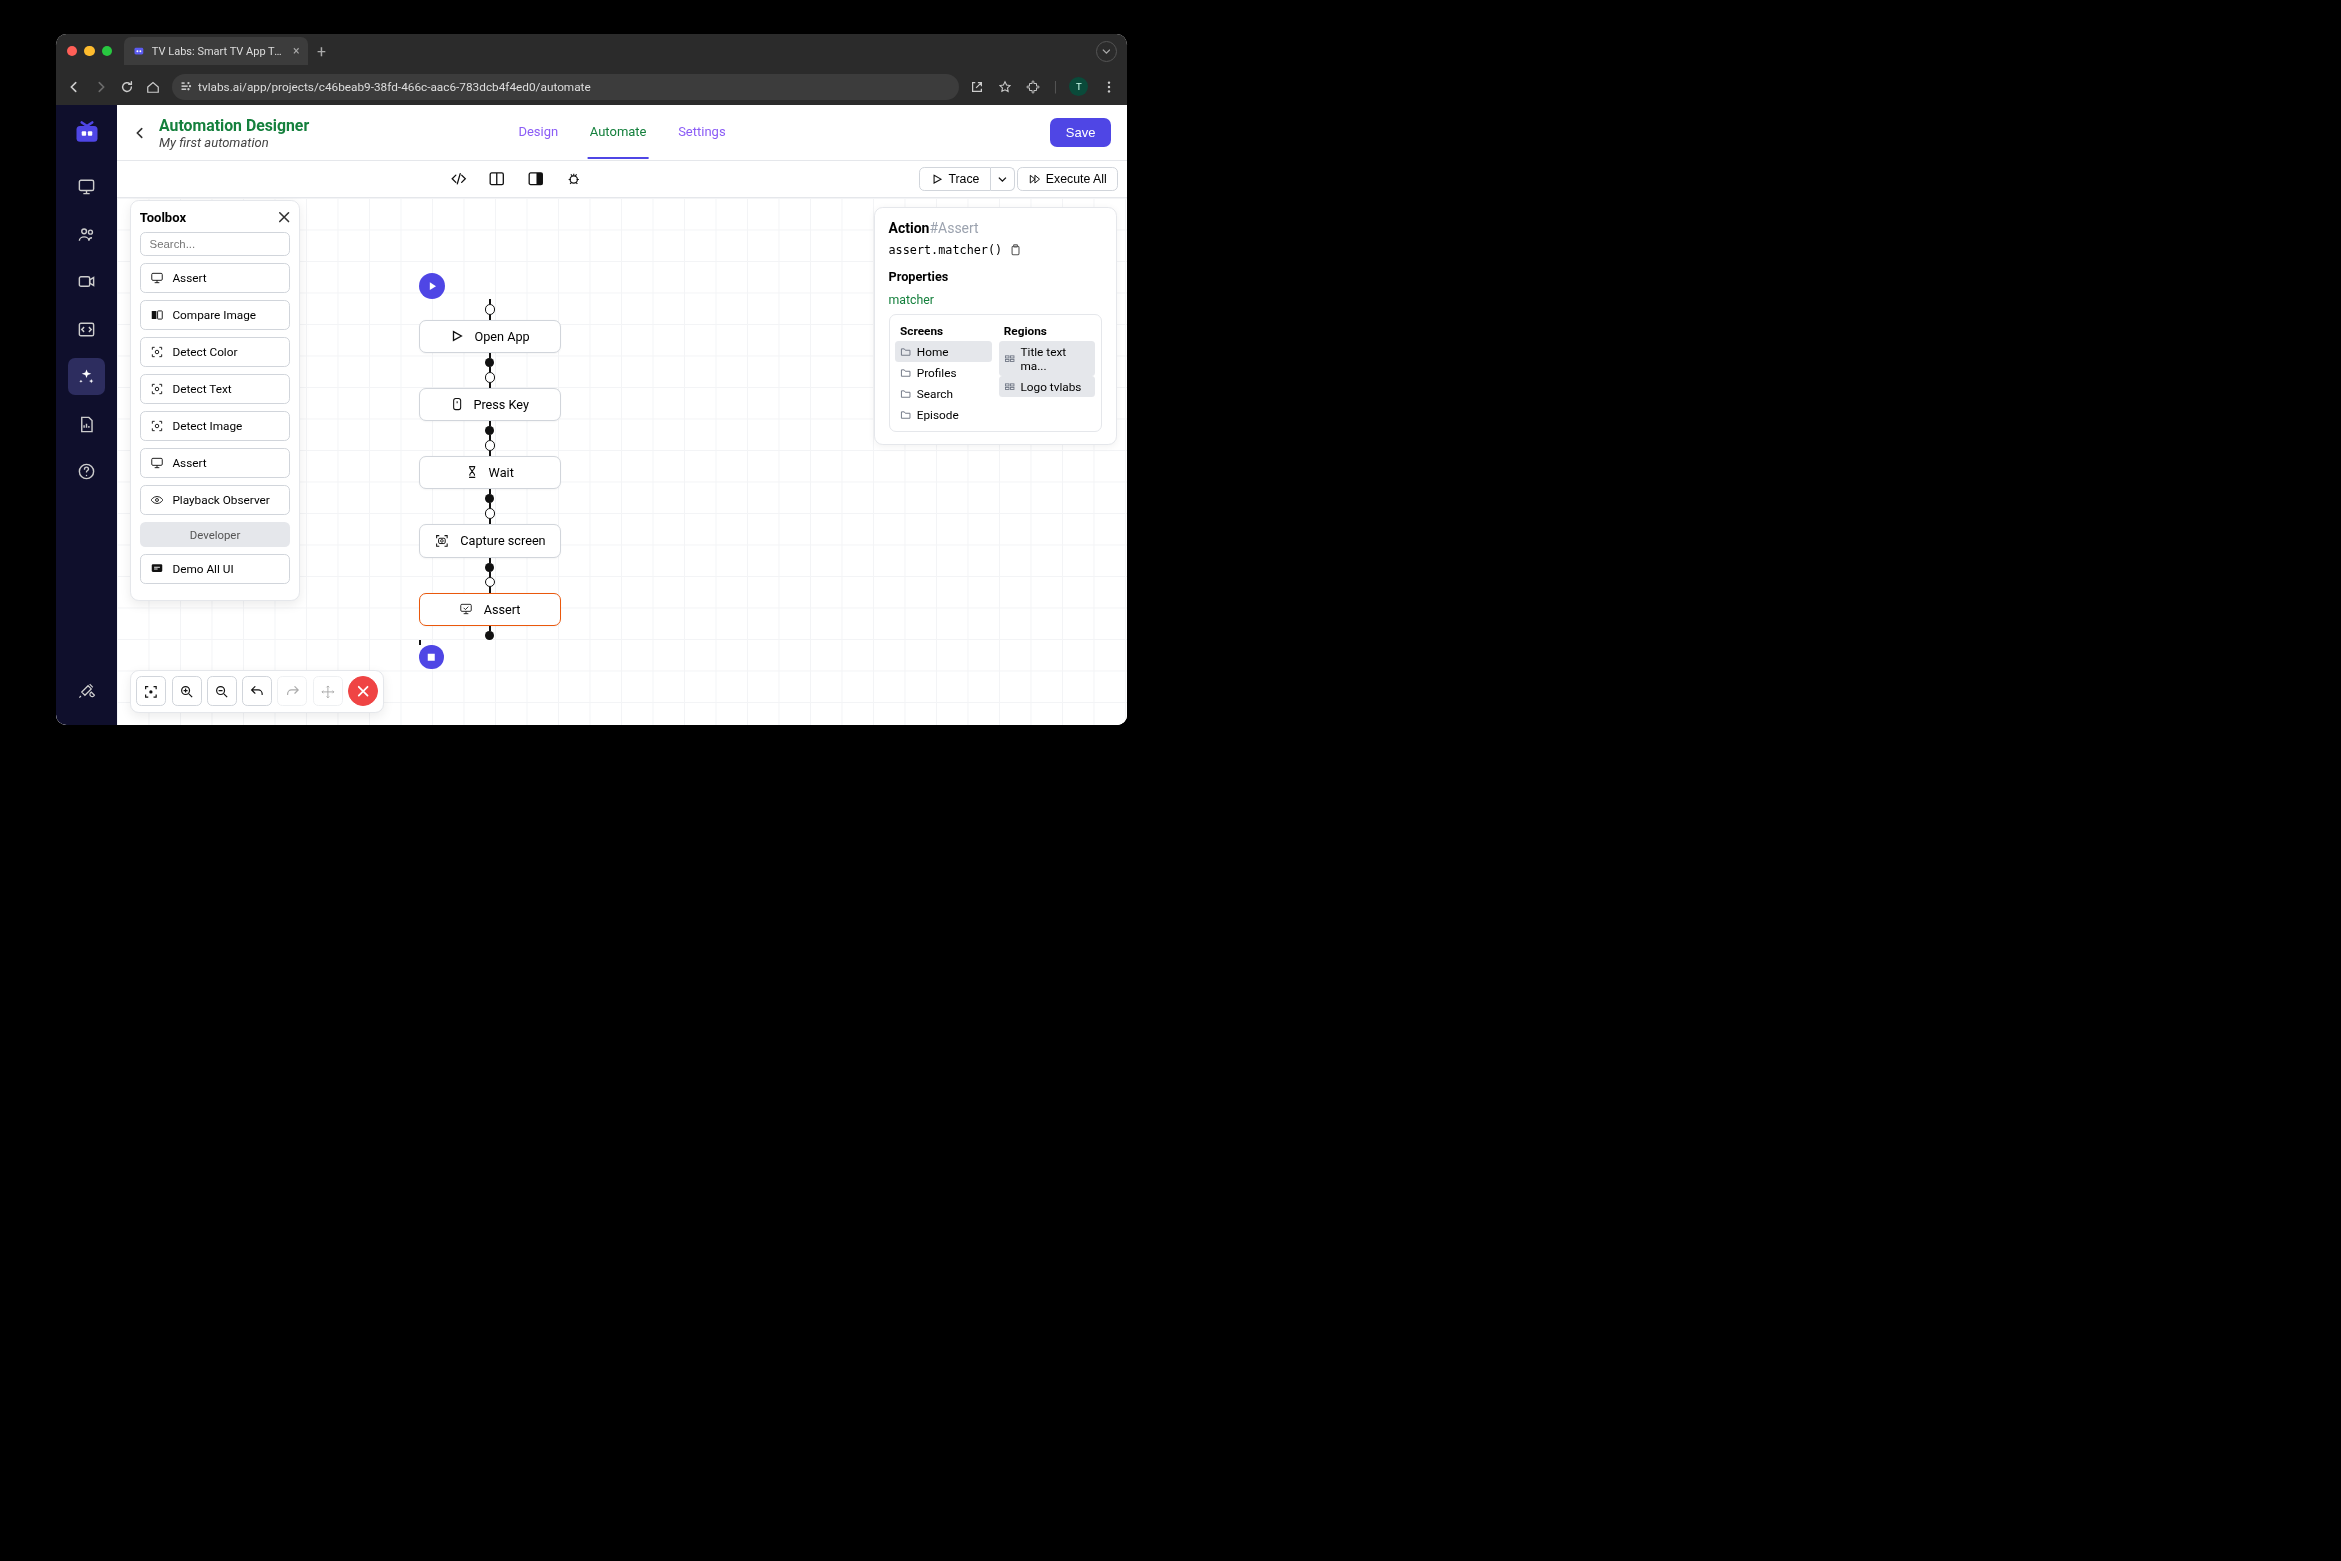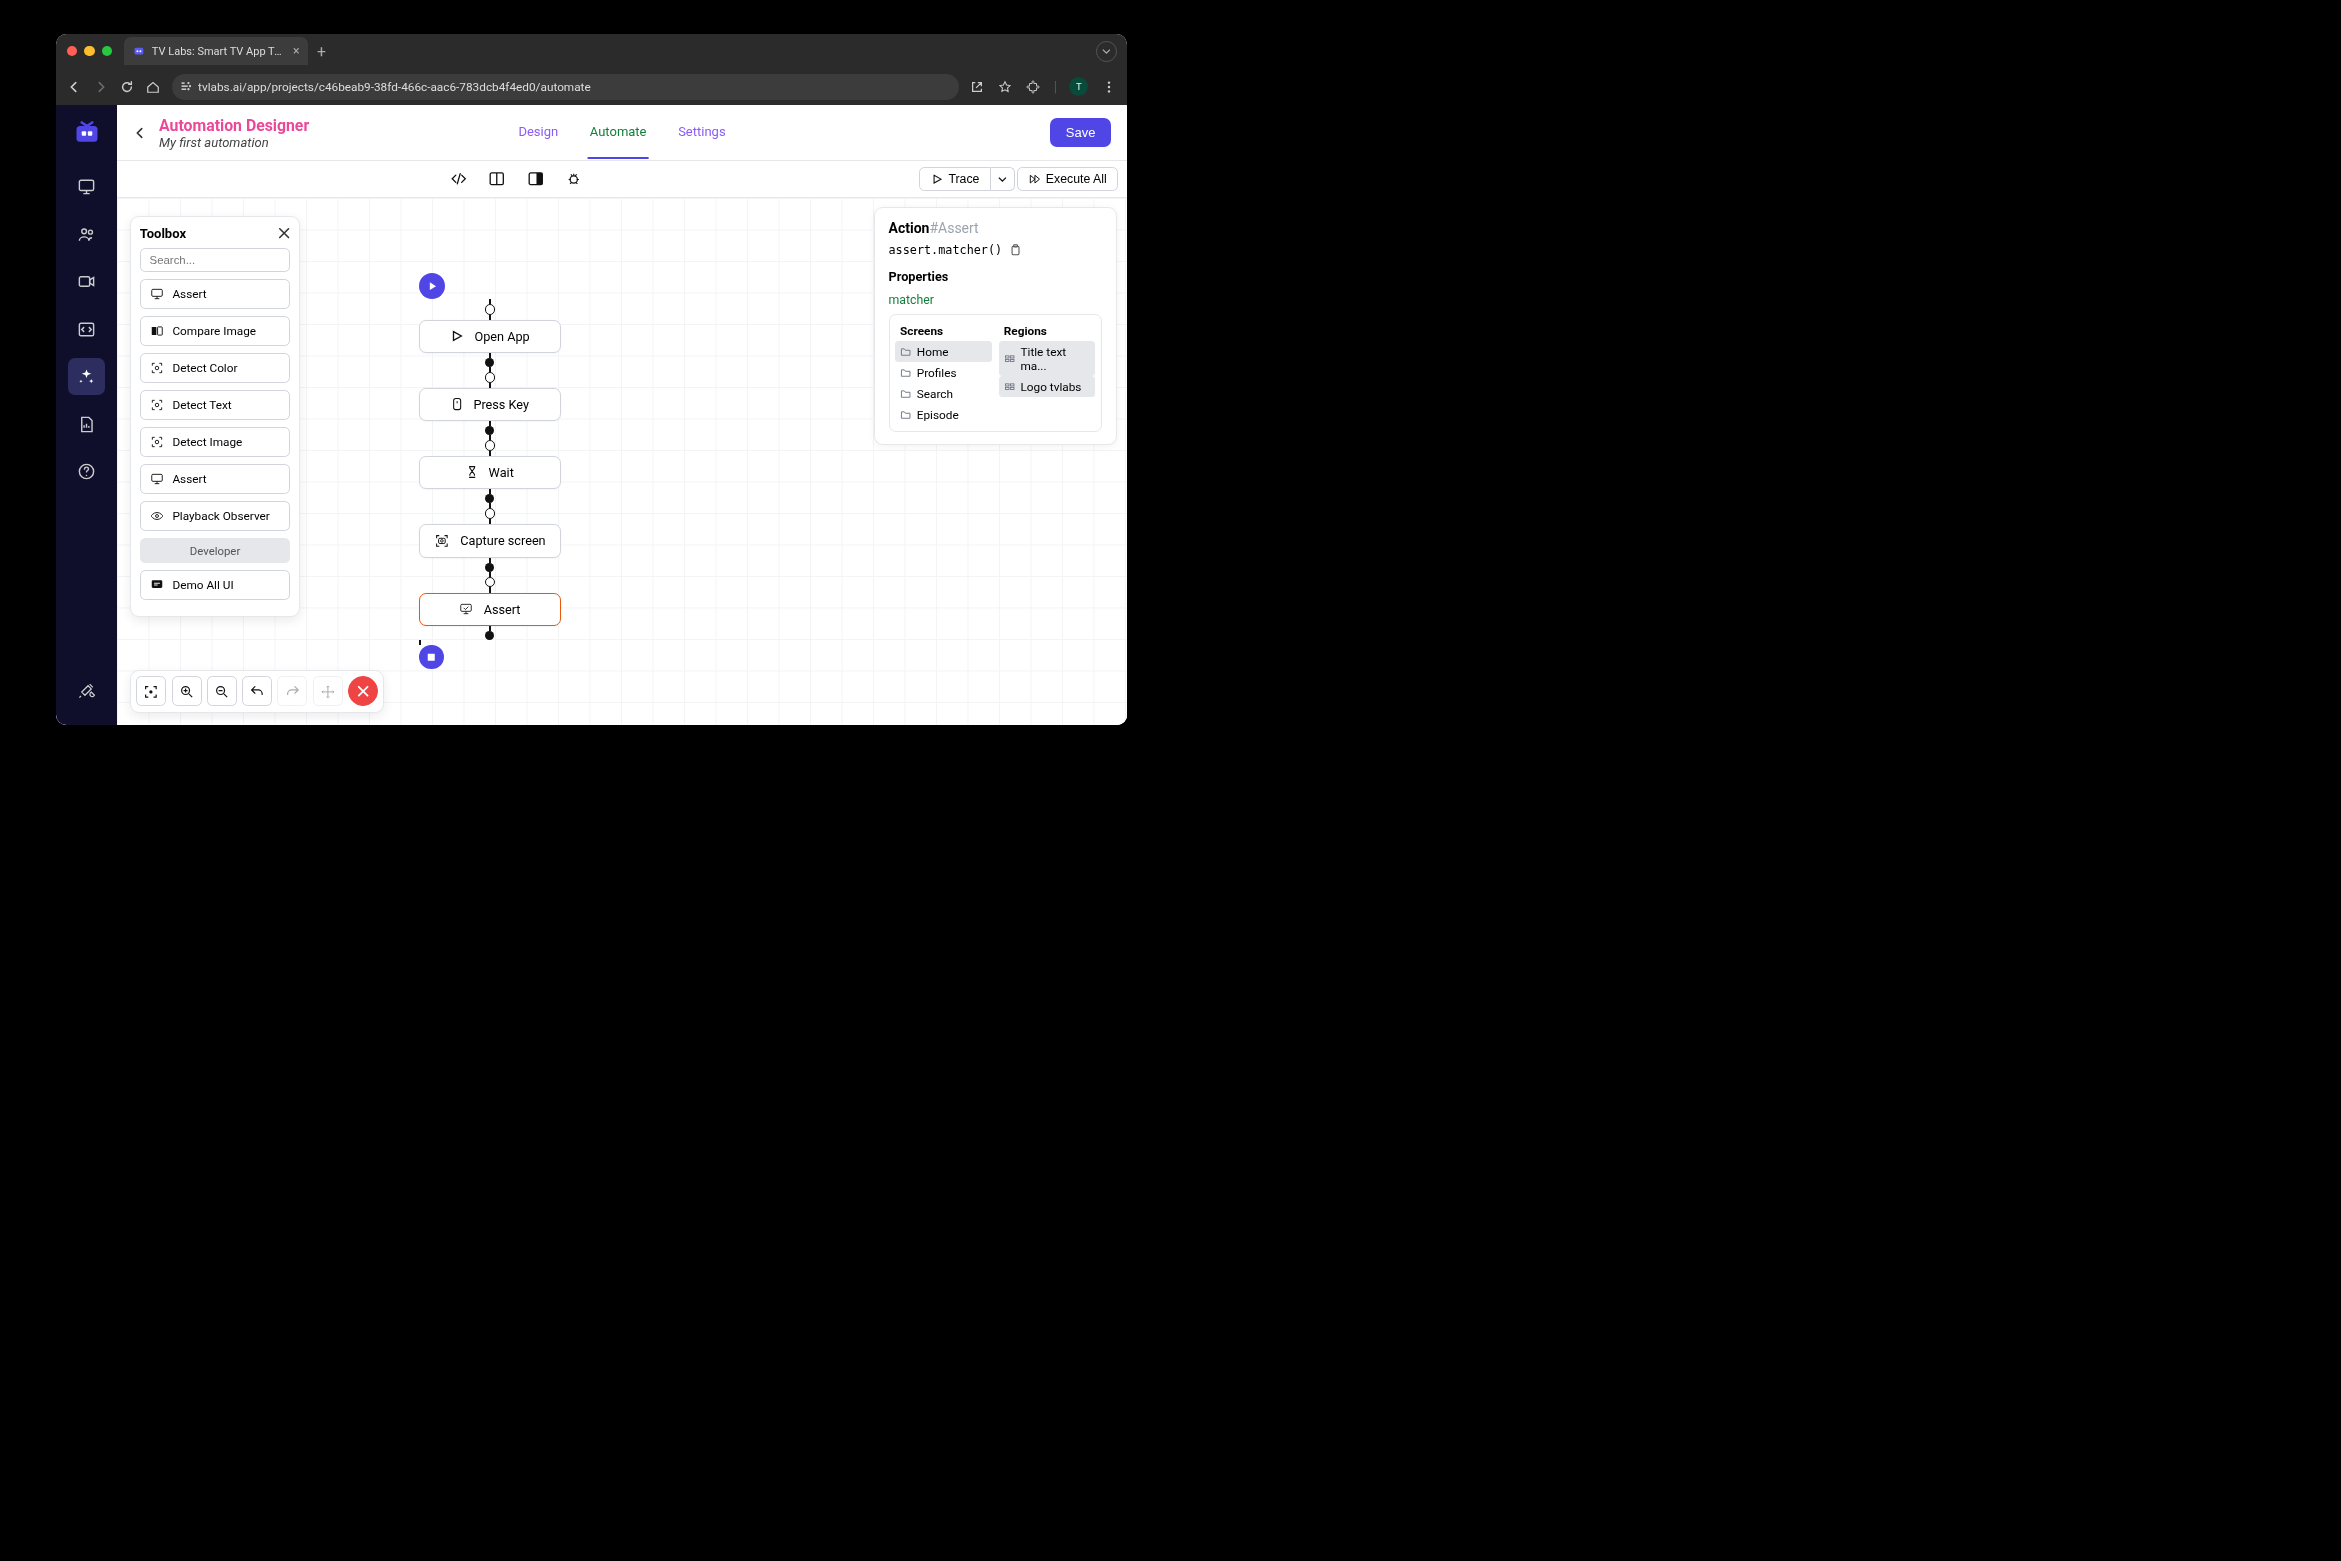--- a/index.html
+++ b/index.html
@@ -70,21 +70,21 @@
 .sb-item { width:37px;height:37px;display:flex;align-items:center;justify-content:center;border-radius:7px;cursor:pointer;margin:3.5px 0; }
 .sb-item.active { background: #2d2d5f; }
 .sb-spacer { flex:1; }
 
 .main { flex: 1; display: flex; flex-direction: column; position: relative; background:#fff; }
 .header {
   height: 56px; border-bottom: 0.9px solid #e5e7eb;
   display: flex; align-items: center; padding: 0 15.8px;
 }
 .back-arrow { cursor:pointer; margin-right: 12.3px; color:#333; }
-.titles .h1 { font-weight: 700; font-size: 15.8px; color:#ec4899; }
+.titles .h1 { font-weight: 700; font-size: 15.8px; color:#15803d; }
 .titles .h2 { font-style: italic; font-size: 13px; color:#444; }
 .tabs { display:flex; gap:28px; position:absolute; left:50%; transform:translateX(-50%); }
 .tab-link { font-size:13px; color:#8b5cf6; cursor:pointer; padding: 17.5px 1.8px; }
 .tab-link.active { color:#15803d; border-bottom: 2.6px solid #4f46e5; }
 .save-btn { margin-left: auto; background:#4f46e5; color:#fff; border:none; padding:7px 15.8px; border-radius:7px; font-size:13px; font-weight:500; cursor:pointer; }
 
 .toolbar {
   height: 37px; border-bottom: 0.9px solid #e5e7eb;
   display:flex; align-items:center; padding: 0 8.8px; gap: 12.3px;
 }
@@ -97,21 +97,21 @@
 }
 
 .canvas-area { flex:1; position:relative; overflow:hidden;
   background-image: linear-gradient(#f3f4f6 0.9px, transparent 0.9px), linear-gradient(90deg, #f3f4f6 0.9px, transparent 0.9px);
   background-size: 31.5px 31.5px;
   background-color: #fff;
 }
 .canvas-inner { position:absolute; inset:0; }
 
 .toolbox {
-  position:absolute; left:13px; top:18px; width:170px;
+  position:absolute; left:13px; top:2px; width:170px;
   background:#fff; border:0.9px solid #e5e7eb; border-radius:8.8px;
   box-shadow: 0 3.5px 10.5px rgba(0,0,0,0.08);
   padding: 8.8px;
 }
 .toolbox-header { display:flex; justify-content:space-between; align-items:center; margin-bottom:7px; }
 .toolbox-header .ttl { font-weight:700; font-size:13px; }
 .toolbox-header .cls { cursor:pointer; color:#555; }
 .search-box { width:100%; border:0.9px solid #d1d5db; border-radius:5.3px; padding:5.3px 8.8px; font-size:11.4px; margin-bottom:7px; }
 .tool-item {
   display:flex; align-items:center; gap:8.8px;

